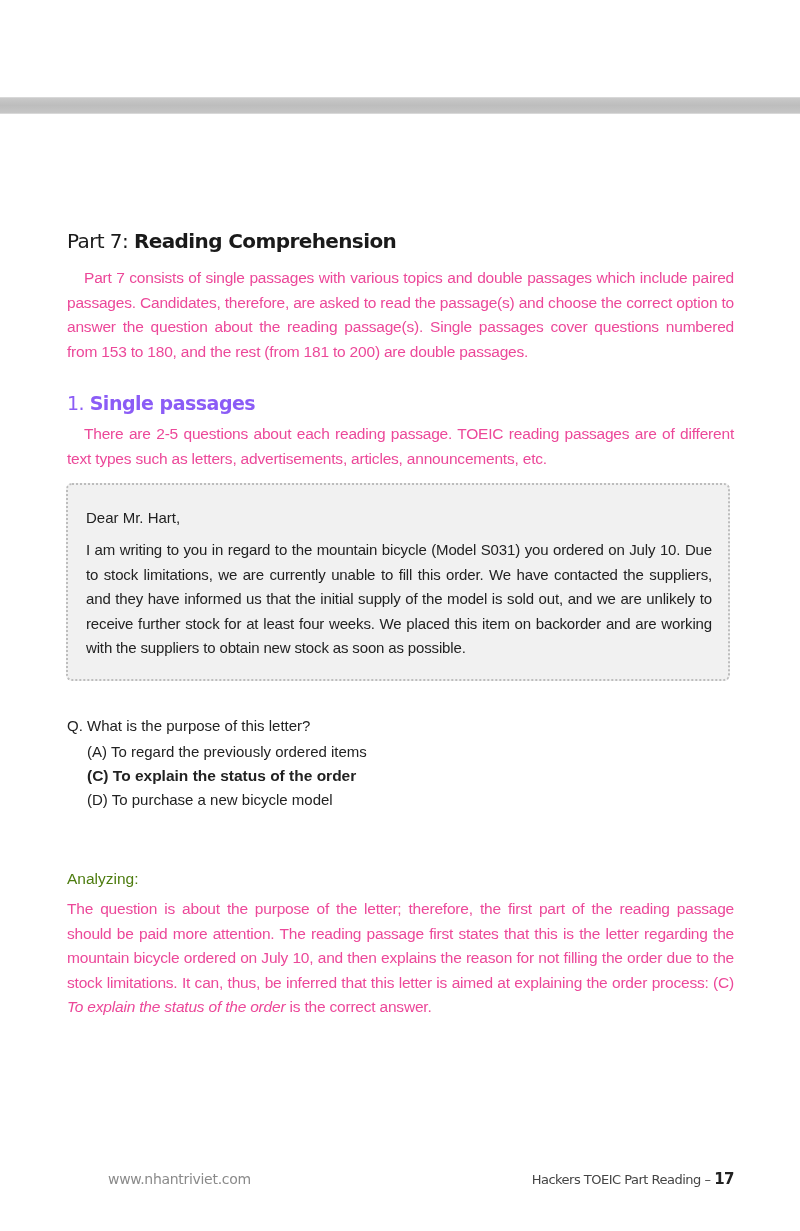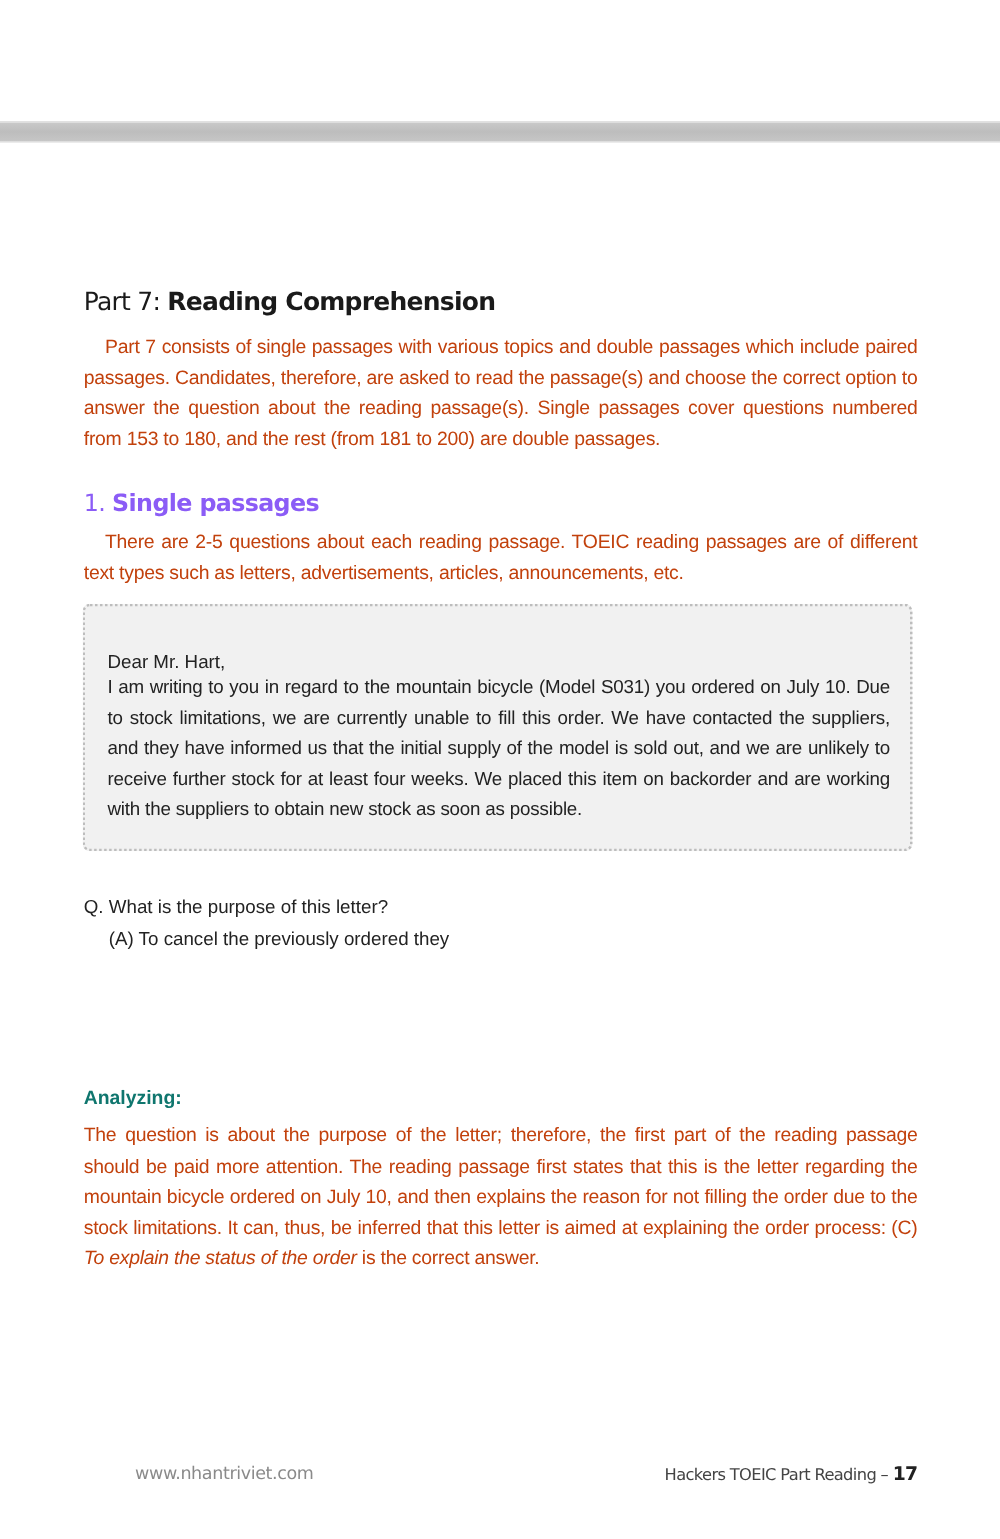--- a/index.html
+++ b/index.html
@@ -13,50 +13,50 @@
       border-top: 1px solid #d8d8d8; border-bottom: 1px solid #d8d8d8;
     }
     .part-title {
       position: absolute; left: 67px; top: 226px; font-size: 20px; line-height: 30px;
       font-family: "DejaVu Sans", sans-serif; letter-spacing: -0.6px; color: #1a1a1a;
     }
     .part-title .light { font-weight: normal; }
     .part-title .bold { font-weight: bold; }
     .para {
       position: absolute; left: 67px; width: 667px; font-size: 15.5px; line-height: 24.5px;
-      text-align: justify; color: #c2410c; letter-spacing: -0.2px;
+      text-align: justify; color: #ec4899; letter-spacing: -0.2px;
     }
     .para .indent { display: inline-block; width: 17px; }
     .intro { top: 266px; }
     .sec-title {
       position: absolute; left: 67px; top: 390px; font-size: 19px; line-height: 26px;
       font-family: "DejaVu Sans", sans-serif; letter-spacing: -0.5px; color: #8b5cf6;
     }
     .sec-title .num { font-weight: normal; }
     .sec-title .txt { font-weight: bold; }
     .sec-desc { top: 422px; }
     .letter-box {
       position: absolute; left: 66px; top: 483px; width: 664px; height: 198px;
       background: #f1f1f1; border: 2px dotted #bdbdbd; border-radius: 6px; box-sizing: border-box;
     }
     .letter-greet {
-      position: absolute; left: 86px; top: 508px; font-size: 15px; line-height: 20px; color: #222; margin-top: 12px;
+      position: absolute; left: 86px; top: 508px; font-size: 15px; line-height: 20px; color: #222;
     }
     .letter-body {
       position: absolute; left: 86px; top: 538px; width: 626px; font-size: 15px; line-height: 24.5px;
       text-align: justify; color: #222; letter-spacing: -0.15px;
     }
     .question {
       position: absolute; left: 67px; top: 716px; font-size: 15px; line-height: 20px; color: #222;
     }
     .options { position: absolute; left: 87px; top: 740px; }
     .option { font-size: 15px; line-height: 24px; color: #222; height: 24px; }
     .option.correct { font-weight: bold; font-size: 15.5px; }
     .analyzing-label {
-      position: absolute; left: 67px; top: 870px; font-size: 15.5px; font-weight: bold; color: #0f766e;
+      position: absolute; left: 67px; top: 870px; font-size: 15.5px; font-weight: normal; color: #4d7c0f;
     }
     .analysis { top: 897px; font-size: 15.5px; }
     .analysis i { font-style: italic; }
     .footer-left {
       position: absolute; left: 66px; top: 1171px; font-size: 14px; color: #8a8a8a;
       font-family: "DejaVu Sans", sans-serif; letter-spacing: -0.3px; margin-left: 42px;
     }
     .footer-right {
       position: absolute; right: 66px; top: 1170px; font-size: 13px; color: #444;
       font-family: "DejaVu Sans", sans-serif; letter-spacing: -0.5px;
@@ -85,21 +85,23 @@
 <div class="para sec-desc">
   <span class="indent"></span><span>There are 2-5 questions about each reading passage. TOEIC reading passages are of different text types such as letters, advertisements, articles, announcements, etc.</span>
 </div>
 
 <div class="letter-box"></div>
 <div class="letter-greet">Dear Mr. Hart,</div>
 <div class="letter-body">I am writing to you in regard to the mountain bicycle (Model S031) you ordered on July 10. Due to stock limitations, we are currently unable to fill this order. We have contacted the suppliers, and they have informed us that the initial supply of the model is sold out, and we are unlikely to receive further stock for at least four weeks. We placed this item on backorder and are working with the suppliers to obtain new stock as soon as possible.</div>
 
 <div class="question">Q. What is the purpose of this letter?</div>
 <div class="options">
-  <div class="option">(A) To cancel the previously ordered they</div>
+  <div class="option">(A) To regard the previously ordered items</div>
+  <div class="option correct">(C) To explain the status of the order</div>
+  <div class="option">(D) To purchase a new bicycle model</div>
 </div>
 
 <div class="analyzing-label">Analyzing:</div>
 <div class="para analysis">
   <span>The question is about the purpose of the letter; therefore, the first part of the reading passage should be paid more attention. The reading passage first states that this is the letter regarding the mountain bicycle ordered on July 10, and then explains the reason for not filling the order due to the stock limitations. It can, thus, be inferred that this letter is aimed at explaining the order process: (C) </span><i>To explain the status of the order</i><span> is the correct answer.</span>
 </div>
 
 <div class="footer-left">www.nhantriviet.com</div>
 <div class="footer-right">
   <span>Hackers TOEIC Part Reading – </span><span class="page-num">17</span>

